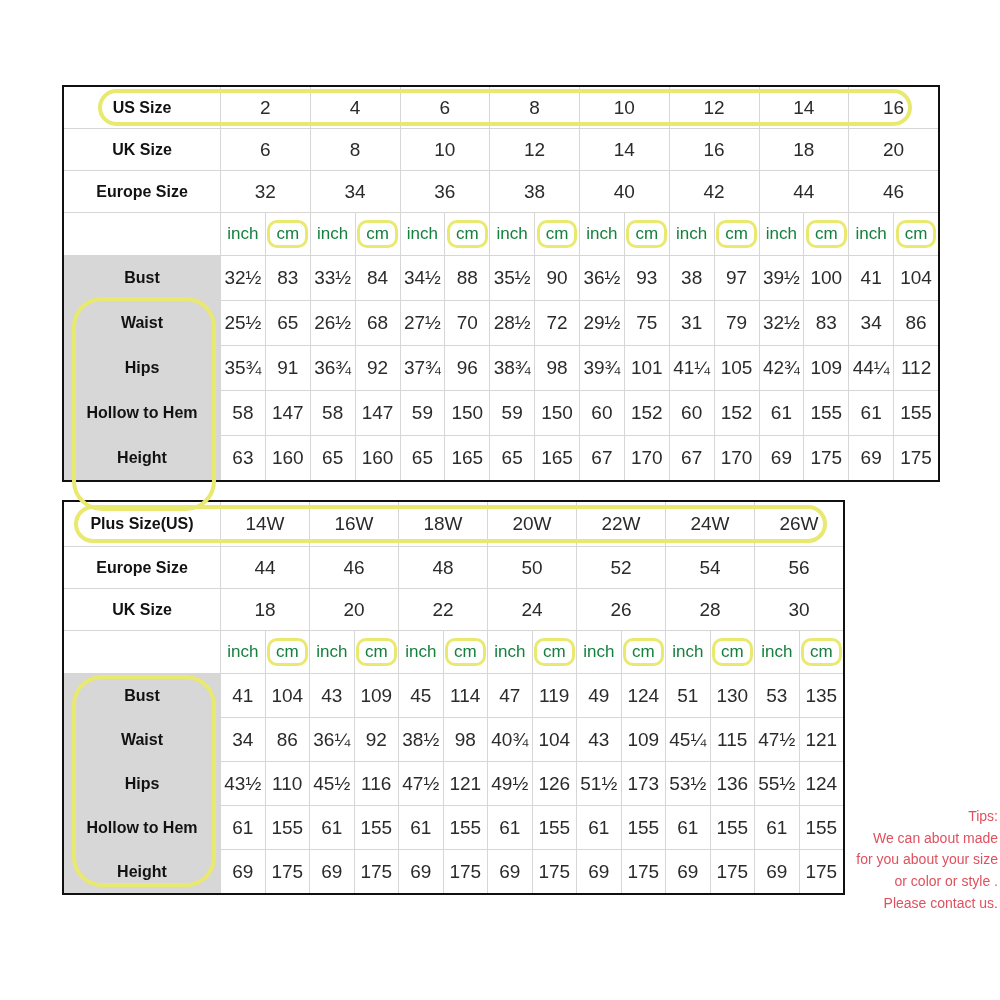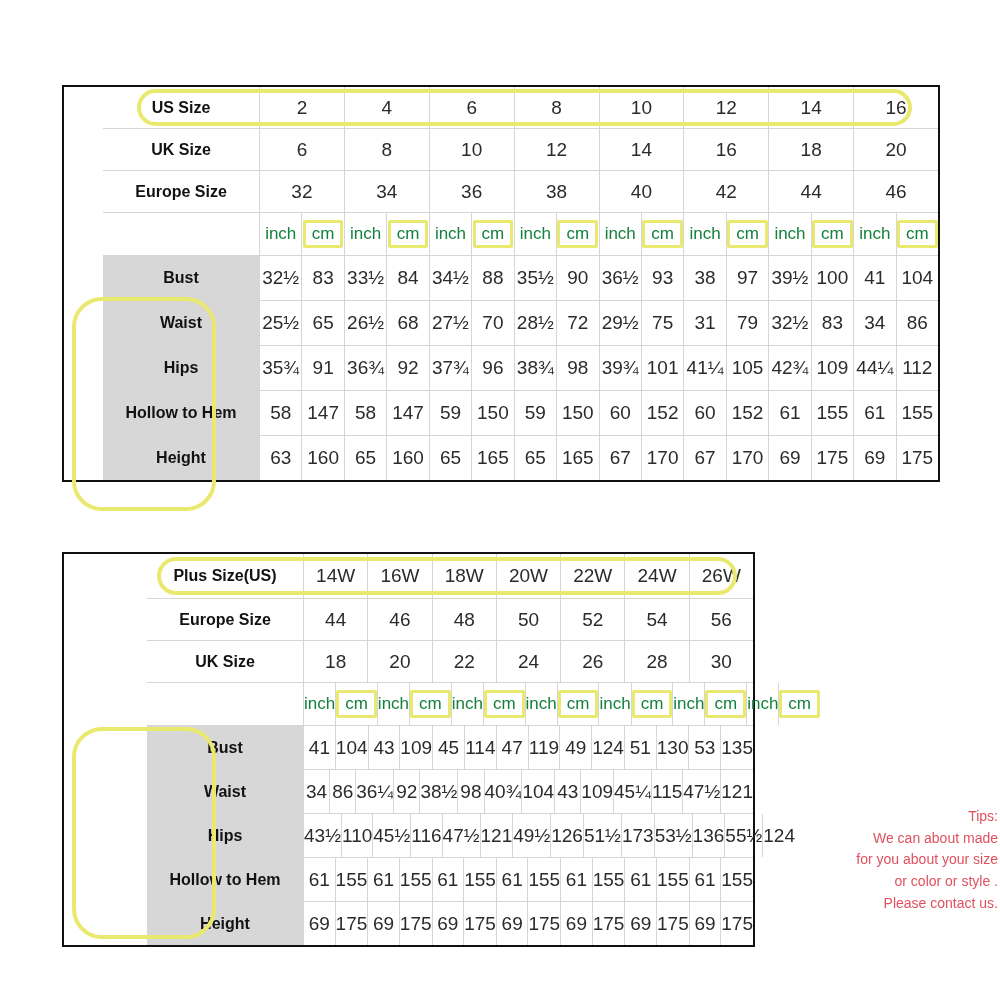--- a/index.html
+++ b/index.html
@@ -6,60 +6,60 @@
   body{
     width:1000px;height:1000px;position:relative;background:#ffffff;
     font-family:"Liberation Sans","DejaVu Sans",sans-serif;
     color:#2b2b2b;overflow:hidden;
   }
   .tbl{
     position:absolute;background:#fff;border:2px solid #101010;
     box-sizing:border-box;
   }
   #std-table{left:62px;top:85px;width:878px;}
-  #plus-table{left:62px;top:552px;width:693px;padding-left:44px;}
+  #plus-table{left:62px;top:500px;width:783px;}
 
   
   .hdr{
     display:grid;grid-template-columns:156px repeat(4,1fr);
     background:var(--hdrbg);height:40px;align-items:center;
   }
   .hdr-title{
     color:#fff;font-weight:bold;font-size:17px;letter-spacing:.5px;
     padding-left:14px;
   }
   .hdr-group{display:flex;justify-content:center;align-items:center;}
   .oval{
     color:#fff;font-weight:bold;font-size:16px;
     border:3px solid #f2f2a2;border-radius:50%;
     padding:2px 13px;line-height:1.2;
   }
 
   
-  .row{display:grid;position:relative;border-top:1px solid var(--grid);margin-left:39px;}
+  .row{display:grid;position:relative;border-top:1px solid var(--grid);}
   .row:first-child{border-top:none;}
   #std-table .sizes{grid-template-columns:156px repeat(8,1fr);height:41px;}
   #std-table .units{grid-template-columns:156px repeat(16,1fr);height:42px;}
   #std-table .meas {grid-template-columns:156px repeat(16,1fr);height:44px;}
   #plus-table .sizes{grid-template-columns:156px repeat(7,1fr);height:41px;}
   #plus-table .sizes:first-child{height:44px;}
   #plus-table .units{grid-template-columns:156px repeat(14,1fr);height:42px;}
   #plus-table .meas {grid-template-columns:156px repeat(14,1fr);height:43px;}
 
   .cell{
     display:flex;align-items:center;justify-content:center;
     border-left:1px solid var(--grid);
     font-size:19px;white-space:nowrap;overflow:visible;
   }
   .row .cell:first-child{border-left:none;}
   .labelcell{font-weight:bold;font-size:16px;color:#121212;}
   .meas .labelcell{background:var(--labelbg);}
   .unit{font-size:17px;color:#15803d;}
   .pill{
-    border:3px solid var(--hl);border-radius:2px;
+    border:3px solid var(--hl);border-radius:10px;
     padding:0px 6px;line-height:1.25;display:inline-block;
   }
 
   
   .row-highlight{
     position:absolute;border:4px solid var(--hl);border-radius:22px;
     pointer-events:none;z-index:3;
   }
   #std-table .row-highlight{left:34px;right:26px;top:2px;bottom:2px;}
   #plus-table .row-highlight{left:10px;right:16px;top:3px;bottom:3px;}

